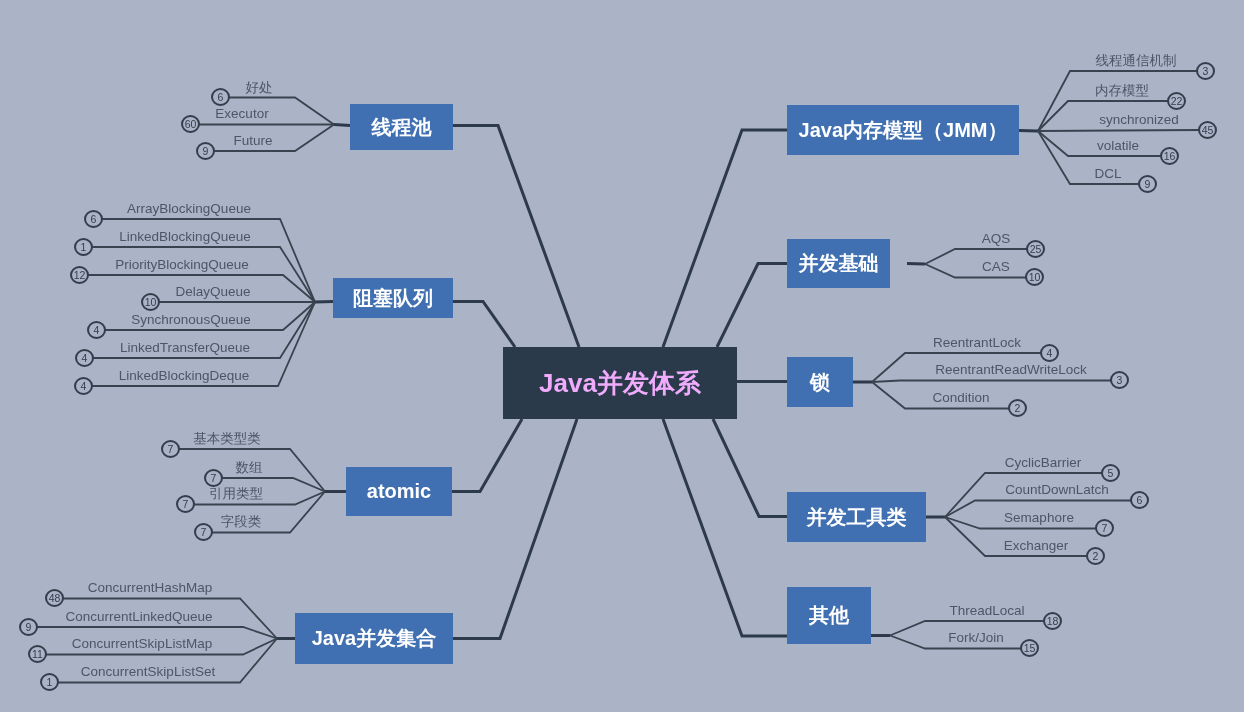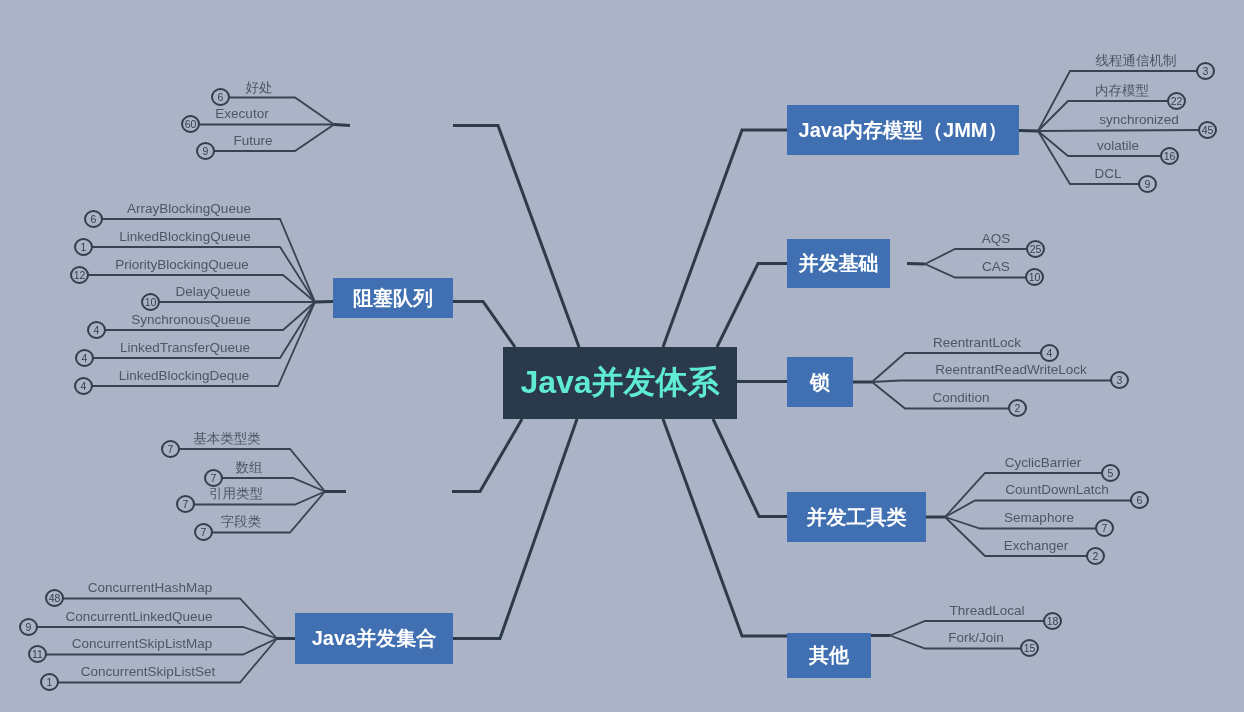--- a/index.html
+++ b/index.html
@@ -8,23 +8,23 @@
     background:#aab4c6;
     font-family:"Liberation Sans","DejaVu Sans",sans-serif;
   }
   #edges{position:absolute;left:0;top:0;}
   .bbox{
     position:absolute; background:#4070b2; color:#ffffff;
     display:flex; align-items:center; justify-content:center;
     font-weight:bold; font-size:20px; white-space:nowrap;
   }
   .cbox{
-    position:absolute; background:#2b3a4b; color:#5eead4;
+    position:absolute; background:#2b3a4b; color:#f0abfc;
     display:flex; align-items:center; justify-content:center;
-    font-weight:bold; font-size:32px; white-space:nowrap;
+    font-weight:bold; font-size:26px; white-space:nowrap;
   }
   .clabel{
     position:absolute; transform:translateX(-50%);
     font-size:13.5px; color:#4c5666; white-space:nowrap; line-height:16px;
   }
   .circ{
     position:absolute; width:19px; height:18px; box-sizing:border-box;
     border:2px solid #333e4c; border-radius:50%;
     display:flex; align-items:center; justify-content:center;
     font-size:10.5px; color:#333e4c;
@@ -92,28 +92,30 @@
       <path d="M945,517 L975,500.5 L1132,500.5"></path>
       <path d="M945,517 L980,528.5 L1097,528.5"></path>
       <path d="M945,517 L985,556 L1088,556"></path>
       <path d="M890,635.5 L925,621 L1045,621"></path>
       <path d="M890,635.5 L925,648.5 L1022,648.5"></path>
     </g>
   </svg>
 
   <div class="cbox" style="left:503px;top:347px;width:234px;height:72px;">Java并发体系</div>
 
+  <div class="bbox" style="left:350px;top:104px;width:103px;height:46px;">线程池</div>
   <div class="bbox" style="left:333px;top:278px;width:120px;height:40px;">阻塞队列</div>
+  <div class="bbox" style="left:346px;top:467px;width:106px;height:49px;">atomic</div>
   <div class="bbox" style="left:295px;top:613px;width:158px;height:51px;">Java并发集合</div>
 
   <div class="bbox" style="left:787px;top:105px;width:232px;height:50px;">Java内存模型（JMM）</div>
   <div class="bbox" style="left:787px;top:239px;width:103px;height:49px;">并发基础</div>
   <div class="bbox" style="left:787px;top:357px;width:66px;height:50px;">锁</div>
   <div class="bbox" style="left:787px;top:492px;width:139px;height:50px;">并发工具类</div>
-  <div class="bbox" style="left:787px;top:633px;width:84px;height:45px;">其他</div>
+  <div class="bbox" style="left:787px;top:587px;width:84px;height:57px;">其他</div>
 
   <div class="clabel" style="left:259px;top:80px;">好处</div>
   <div class="clabel" style="left:242px;top:106px;">Executor</div>
   <div class="clabel" style="left:253px;top:133px;">Future</div>
 
   <div class="clabel" style="left:189px;top:201px;">ArrayBlockingQueue</div>
   <div class="clabel" style="left:185px;top:229px;">LinkedBlockingQueue</div>
   <div class="clabel" style="left:182px;top:257px;">PriorityBlockingQueue</div>
   <div class="clabel" style="left:213px;top:284px;">DelayQueue</div>
   <div class="clabel" style="left:191px;top:312px;">SynchronousQueue</div>

